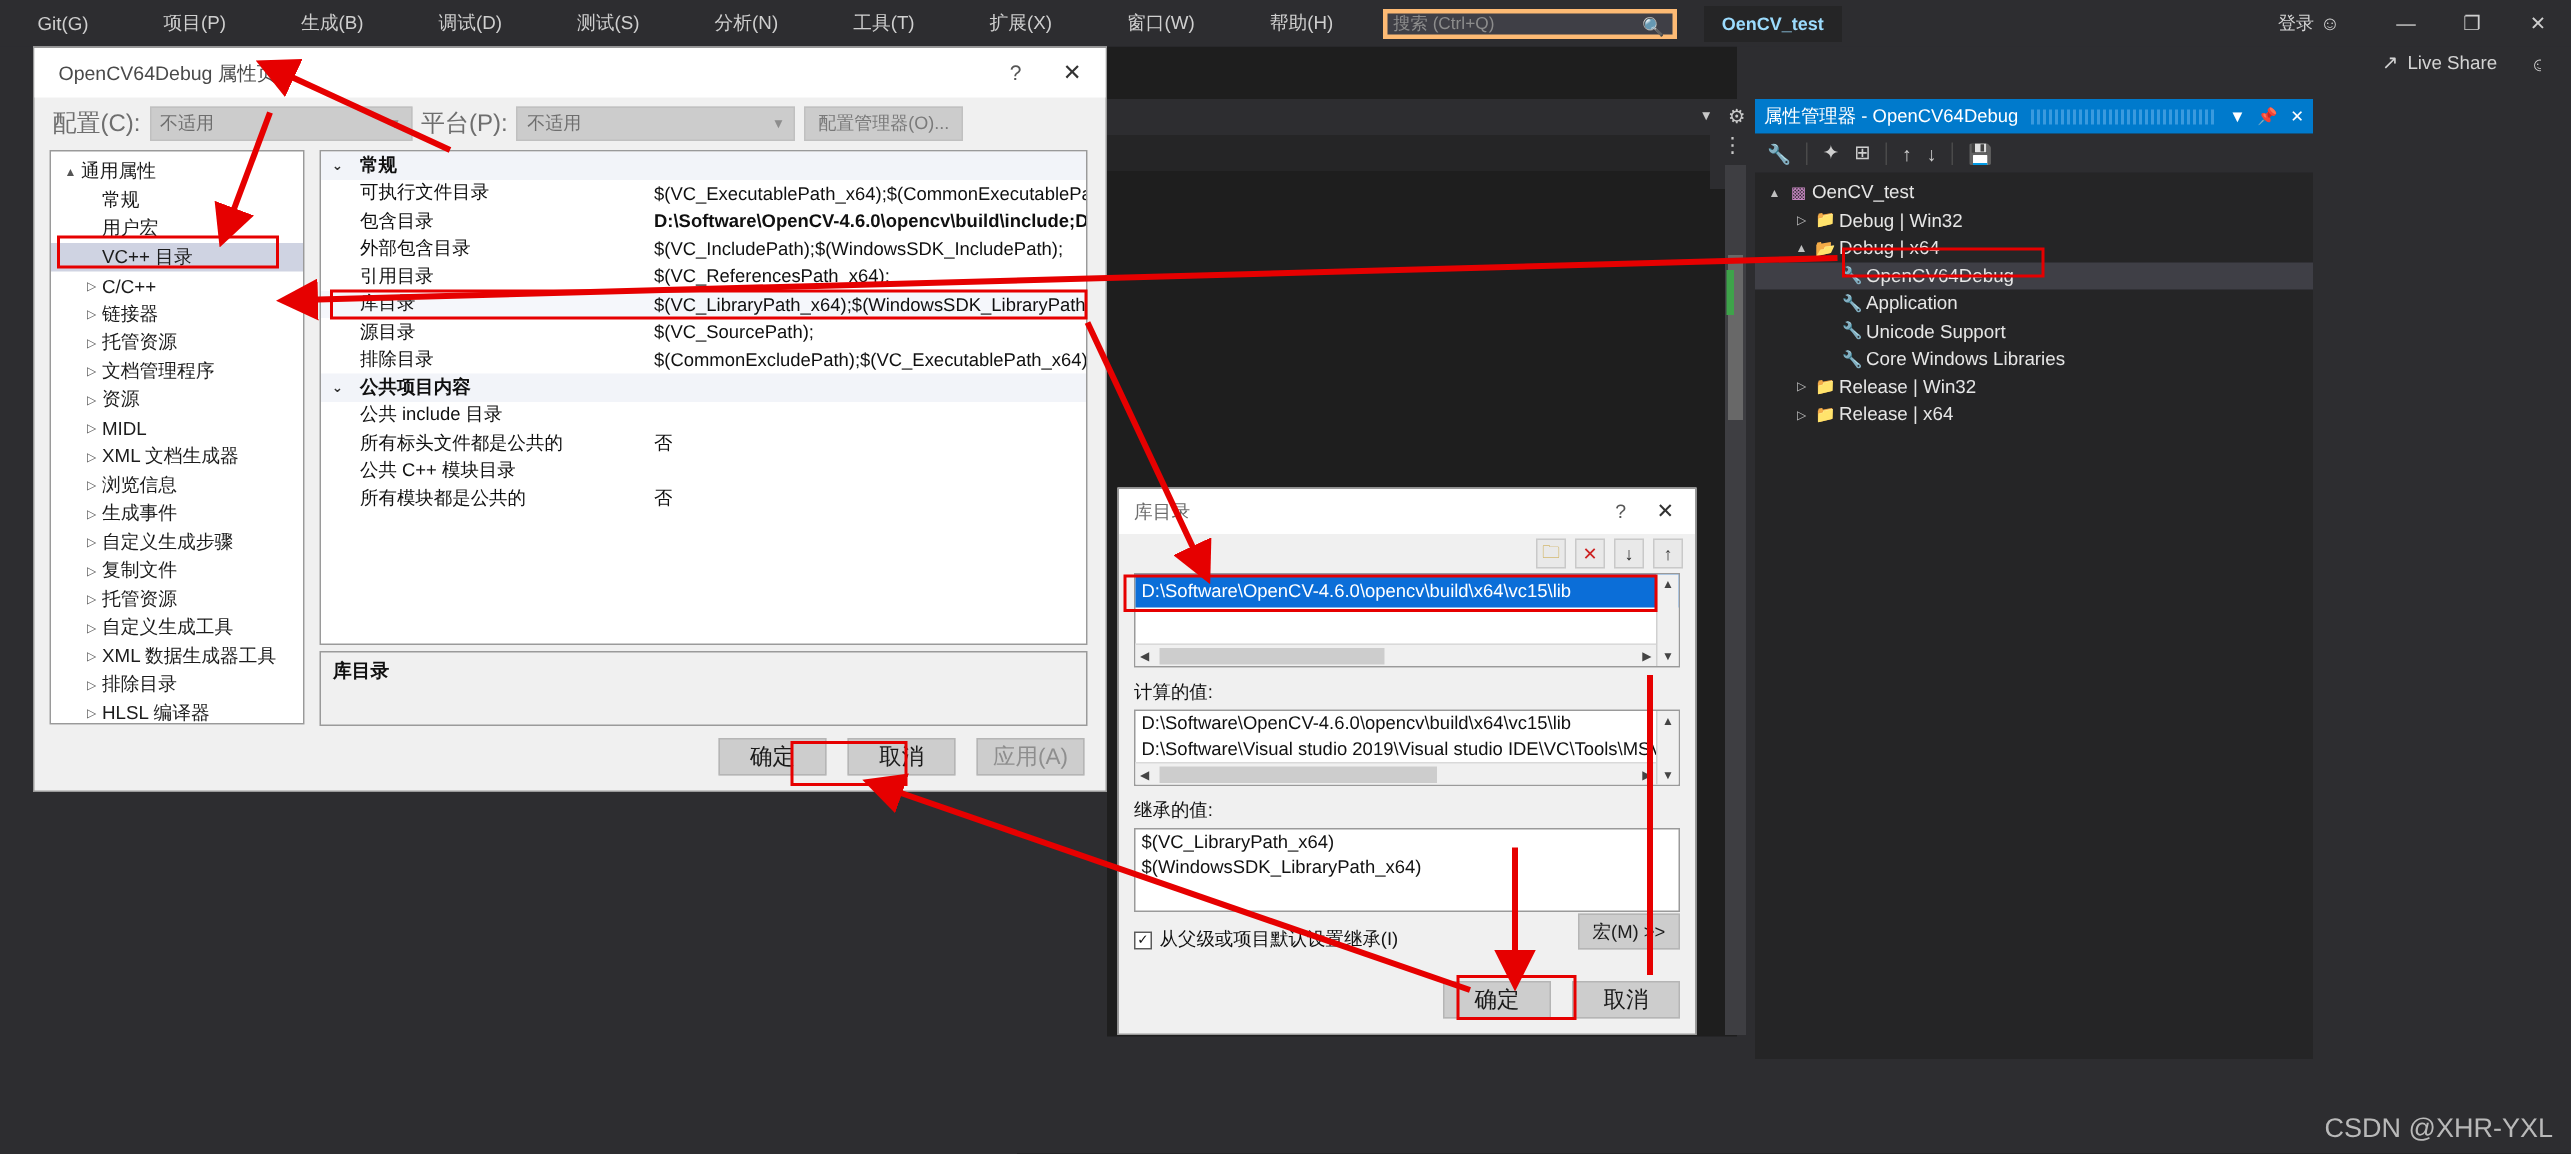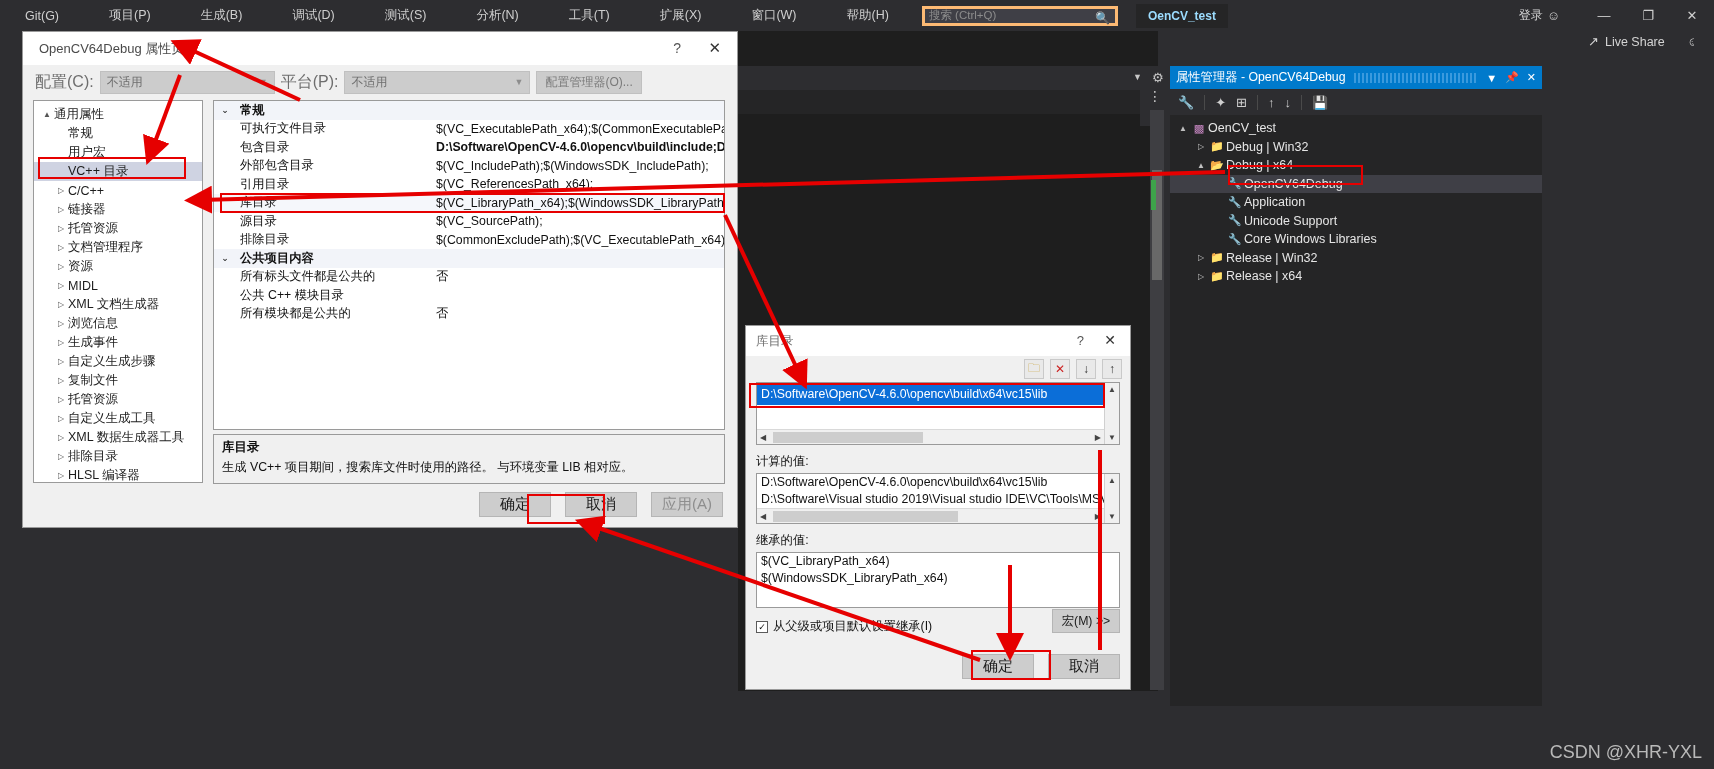--- a/index.html
+++ b/index.html
@@ -414,37 +414,41 @@
               <span class="grid-name">排除目录</span>
               <span class="grid-val">$(CommonExcludePath);$(VC_ExecutablePath_x64);$(VC_I</span>
             </div>
             <div class="grid-row cat">
               <span class="chev">⌄</span>
               <span class="grid-name">公共项目内容</span>
               <span class="grid-val"></span>
             </div>
             <div class="grid-row">
               <span class="chev"></span>
+              <span class="grid-name">公共 include 目录</span>
+              <span class="grid-val"></span>
+            </div>
+            <div class="grid-row">
+              <span class="chev"></span>
               <span class="grid-name">所有标头文件都是公共的</span>
               <span class="grid-val">否</span>
             </div>
             <div class="grid-row">
               <span class="chev"></span>
               <span class="grid-name">公共 C++ 模块目录</span>
               <span class="grid-val"></span>
             </div>
             <div class="grid-row">
               <span class="chev"></span>
               <span class="grid-name">所有模块都是公共的</span>
               <span class="grid-val">否</span>
             </div>
           </div>
         <div class="desc-box">
           <div class="desc-title">库目录</div>
-          <div class="desc-text">生成 VC++ 项目期间，搜索库文件时使用的路径。  与环境变量 LIB 相对应。</div>
         </div>
       </div>
     </div>
 
     <div class="propdlg-buttons">
       <div class="dlg-btn">确定</div>
       <div class="dlg-btn">取消</div>
       <div class="dlg-btn disabled">应用(A)</div>
     </div>
   </div>

